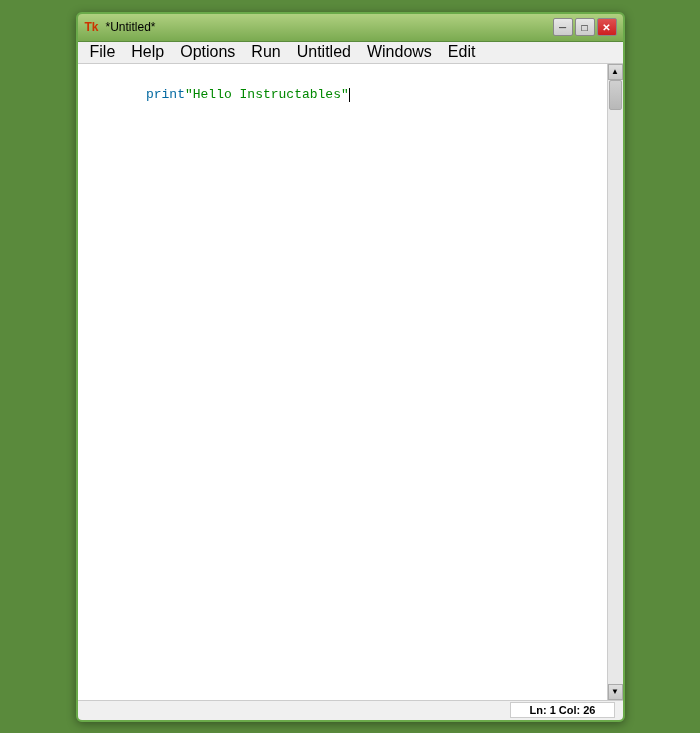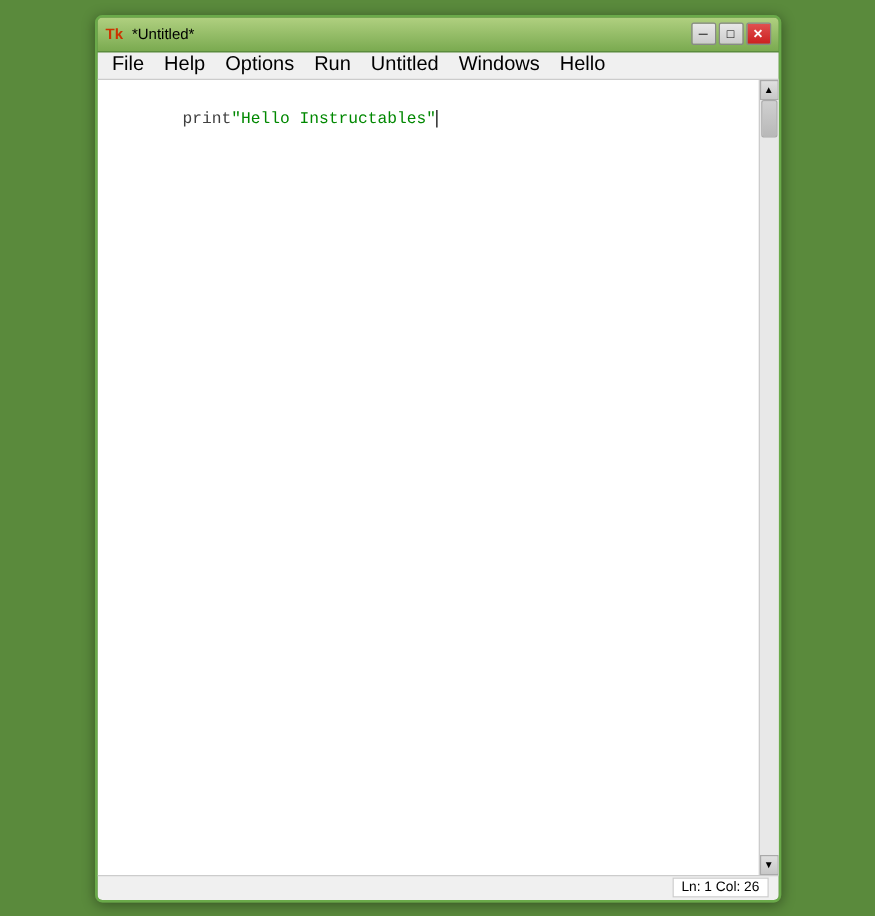--- a/index.html
+++ b/index.html
@@ -123,21 +123,21 @@
       font-family: 'Courier New', Courier, monospace;
       font-size: 13px;
       line-height: 1.4;
     }
 
     .code-line {
       white-space: pre;
     }
 
     .keyword {
-      color: #404040;
+      color: #0369a1;
       font-weight: normal;
     }
 
     .string {
       color: #008800;
     }
 
     .cursor {
       display: inline-block;
       width: 1px;
@@ -198,25 +198,26 @@
       align-items: center;
       justify-content: flex-end;
       padding: 0 8px;
       font-size: 11px;
       color: #000;
       flex-shrink: 0;
     }
 
     .status-section {
       border: 1px solid #ccc;
-      padding: 0 6px;
+      padding: 0 18px;
       height: 16px;
       display: flex;
       align-items: center;
       background: white;
+      font-weight: bold;
     }
   </style>
 </head>
 <body>
 
 <div class="window">
 
   <div class="title-bar">
     <div class="title-bar-left">
       <div class="title-bar-icon">
@@ -231,21 +232,21 @@
     </div>
   </div>
 
   <div class="menu-bar">
     <div class="menu-item">File</div>
     <div class="menu-item">Help</div>
     <div class="menu-item">Options</div>
     <div class="menu-item">Run</div>
     <div class="menu-item">Untitled</div>
     <div class="menu-item">Windows</div>
-    <div class="menu-item">Hello</div>
+    <div class="menu-item">Edit</div>
   </div>
 
   <div class="editor-area">
     <div class="editor-content">
       <div class="code-line">
         <span class="keyword">print</span><span class="string">"Hello Instructables"</span><span class="cursor"></span>
       </div>
     </div>
 
     <div class="scrollbar-y">

